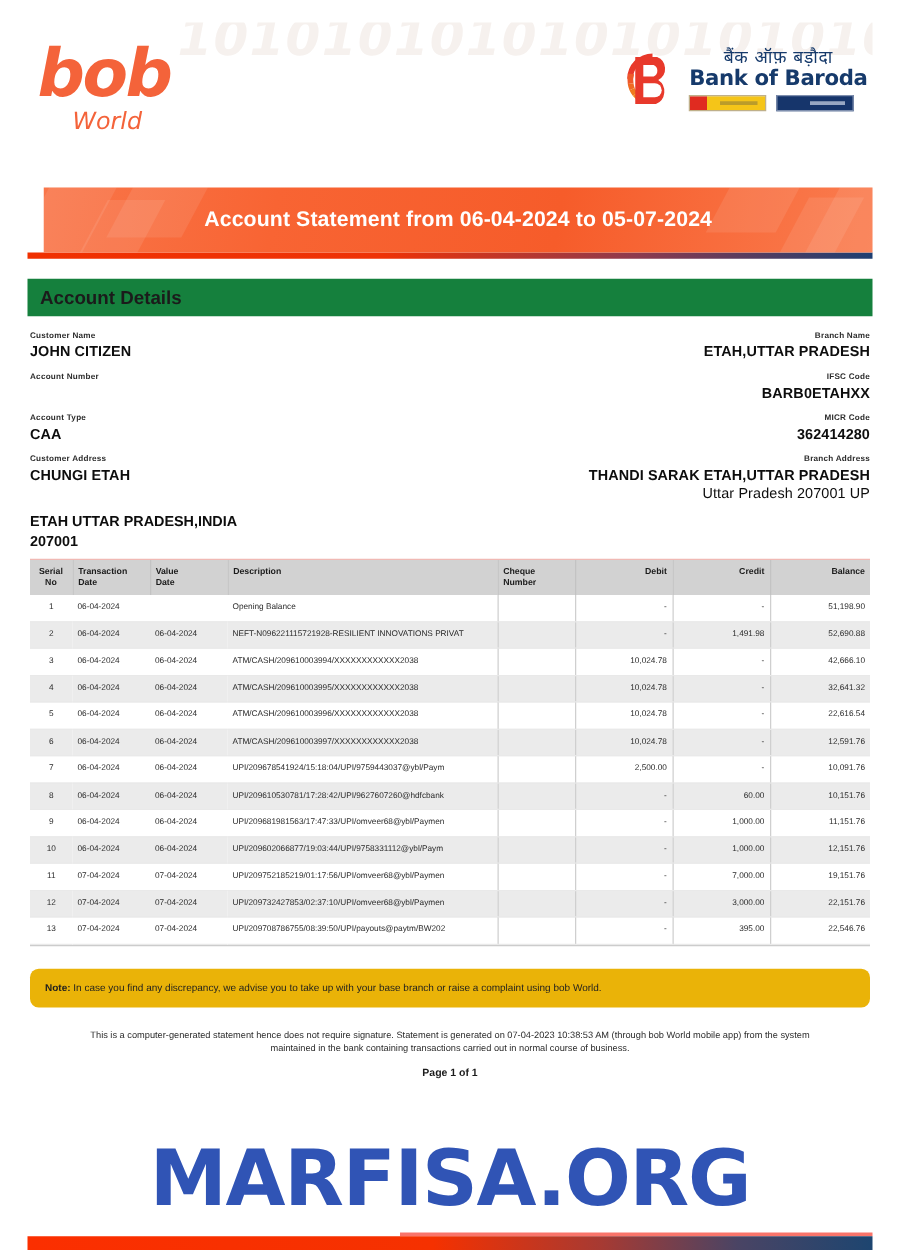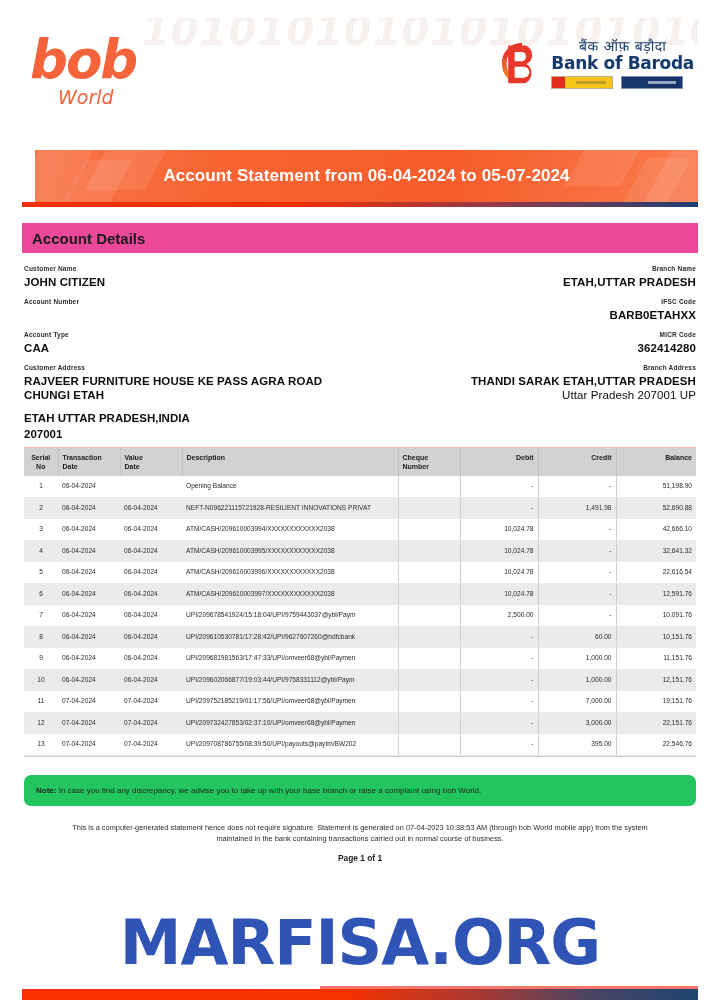--- a/index.html
+++ b/index.html
@@ -148,21 +148,21 @@
     letter-spacing: .1px;
   }
   .banner-underline {
     height: 5px;
     background: linear-gradient(90deg,#f03000 0%, #ee3206 42%, #8d3a4e 72%, #1d3f72 100%);
   }
 
   
   .section-title-bar {
     margin: 16px 22px 0 22px;
-    background: #ec4899;
+    background: #15803d;
     height: 30px;
     display: flex;
     align-items: center;
     padding-left: 10px;
   }
   .section-title-bar .t {
     font-size: 15px;
     font-weight: 700;
     color: #1b1b1b;
   }
@@ -236,21 +236,21 @@
   .c-cheque { width: 62px; text-align: left; border-right: 1px solid #cfcfcf !important;}
   .c-debit { width: 78px; text-align: right; border-right: 1px solid #cfcfcf !important;}
   .c-credit { width: 78px; text-align: right; border-right: 1px solid #cfcfcf !important;}
   .c-balance { width: 80px; text-align: right; }
   th.c-desc, th.c-cheque, th.c-debit, th.c-credit { border-right: 1px solid #c3c3c3 !important; }
   .tbl-bottom { border-bottom: 1px solid #cccccc; }
 
   
   .note {
     margin: 18px 24px 0 24px;
-    background: #22c55e;
+    background: #eab308;
     border-radius: 7px;
     padding: 10px 12px;
     font-size: 8px;
     color: #1f1f1f;
     line-height: 11px;
   }
   .note b { font-weight: 700; }
 
   
   .foot-text {
@@ -388,21 +388,20 @@
       </div>
       <div class="det-col right">
         <div class="det-label">MICR Code</div>
         <div class="det-value">362414280</div>
       </div>
     </div>
 
     <div class="det-row">
       <div class="det-col">
         <div class="det-label">Customer Address</div>
-        <div class="det-value">RAJVEER FURNITURE HOUSE KE PASS AGRA ROAD</div>
         <div class="det-value">CHUNGI ETAH</div>
       </div>
       <div class="det-col right">
         <div class="det-label">Branch Address</div>
         <div class="det-value">THANDI SARAK ETAH,UTTAR PRADESH</div>
         <div class="det-value light">Uttar Pradesh 207001 UP</div>
       </div>
     </div>
   </div>
 

